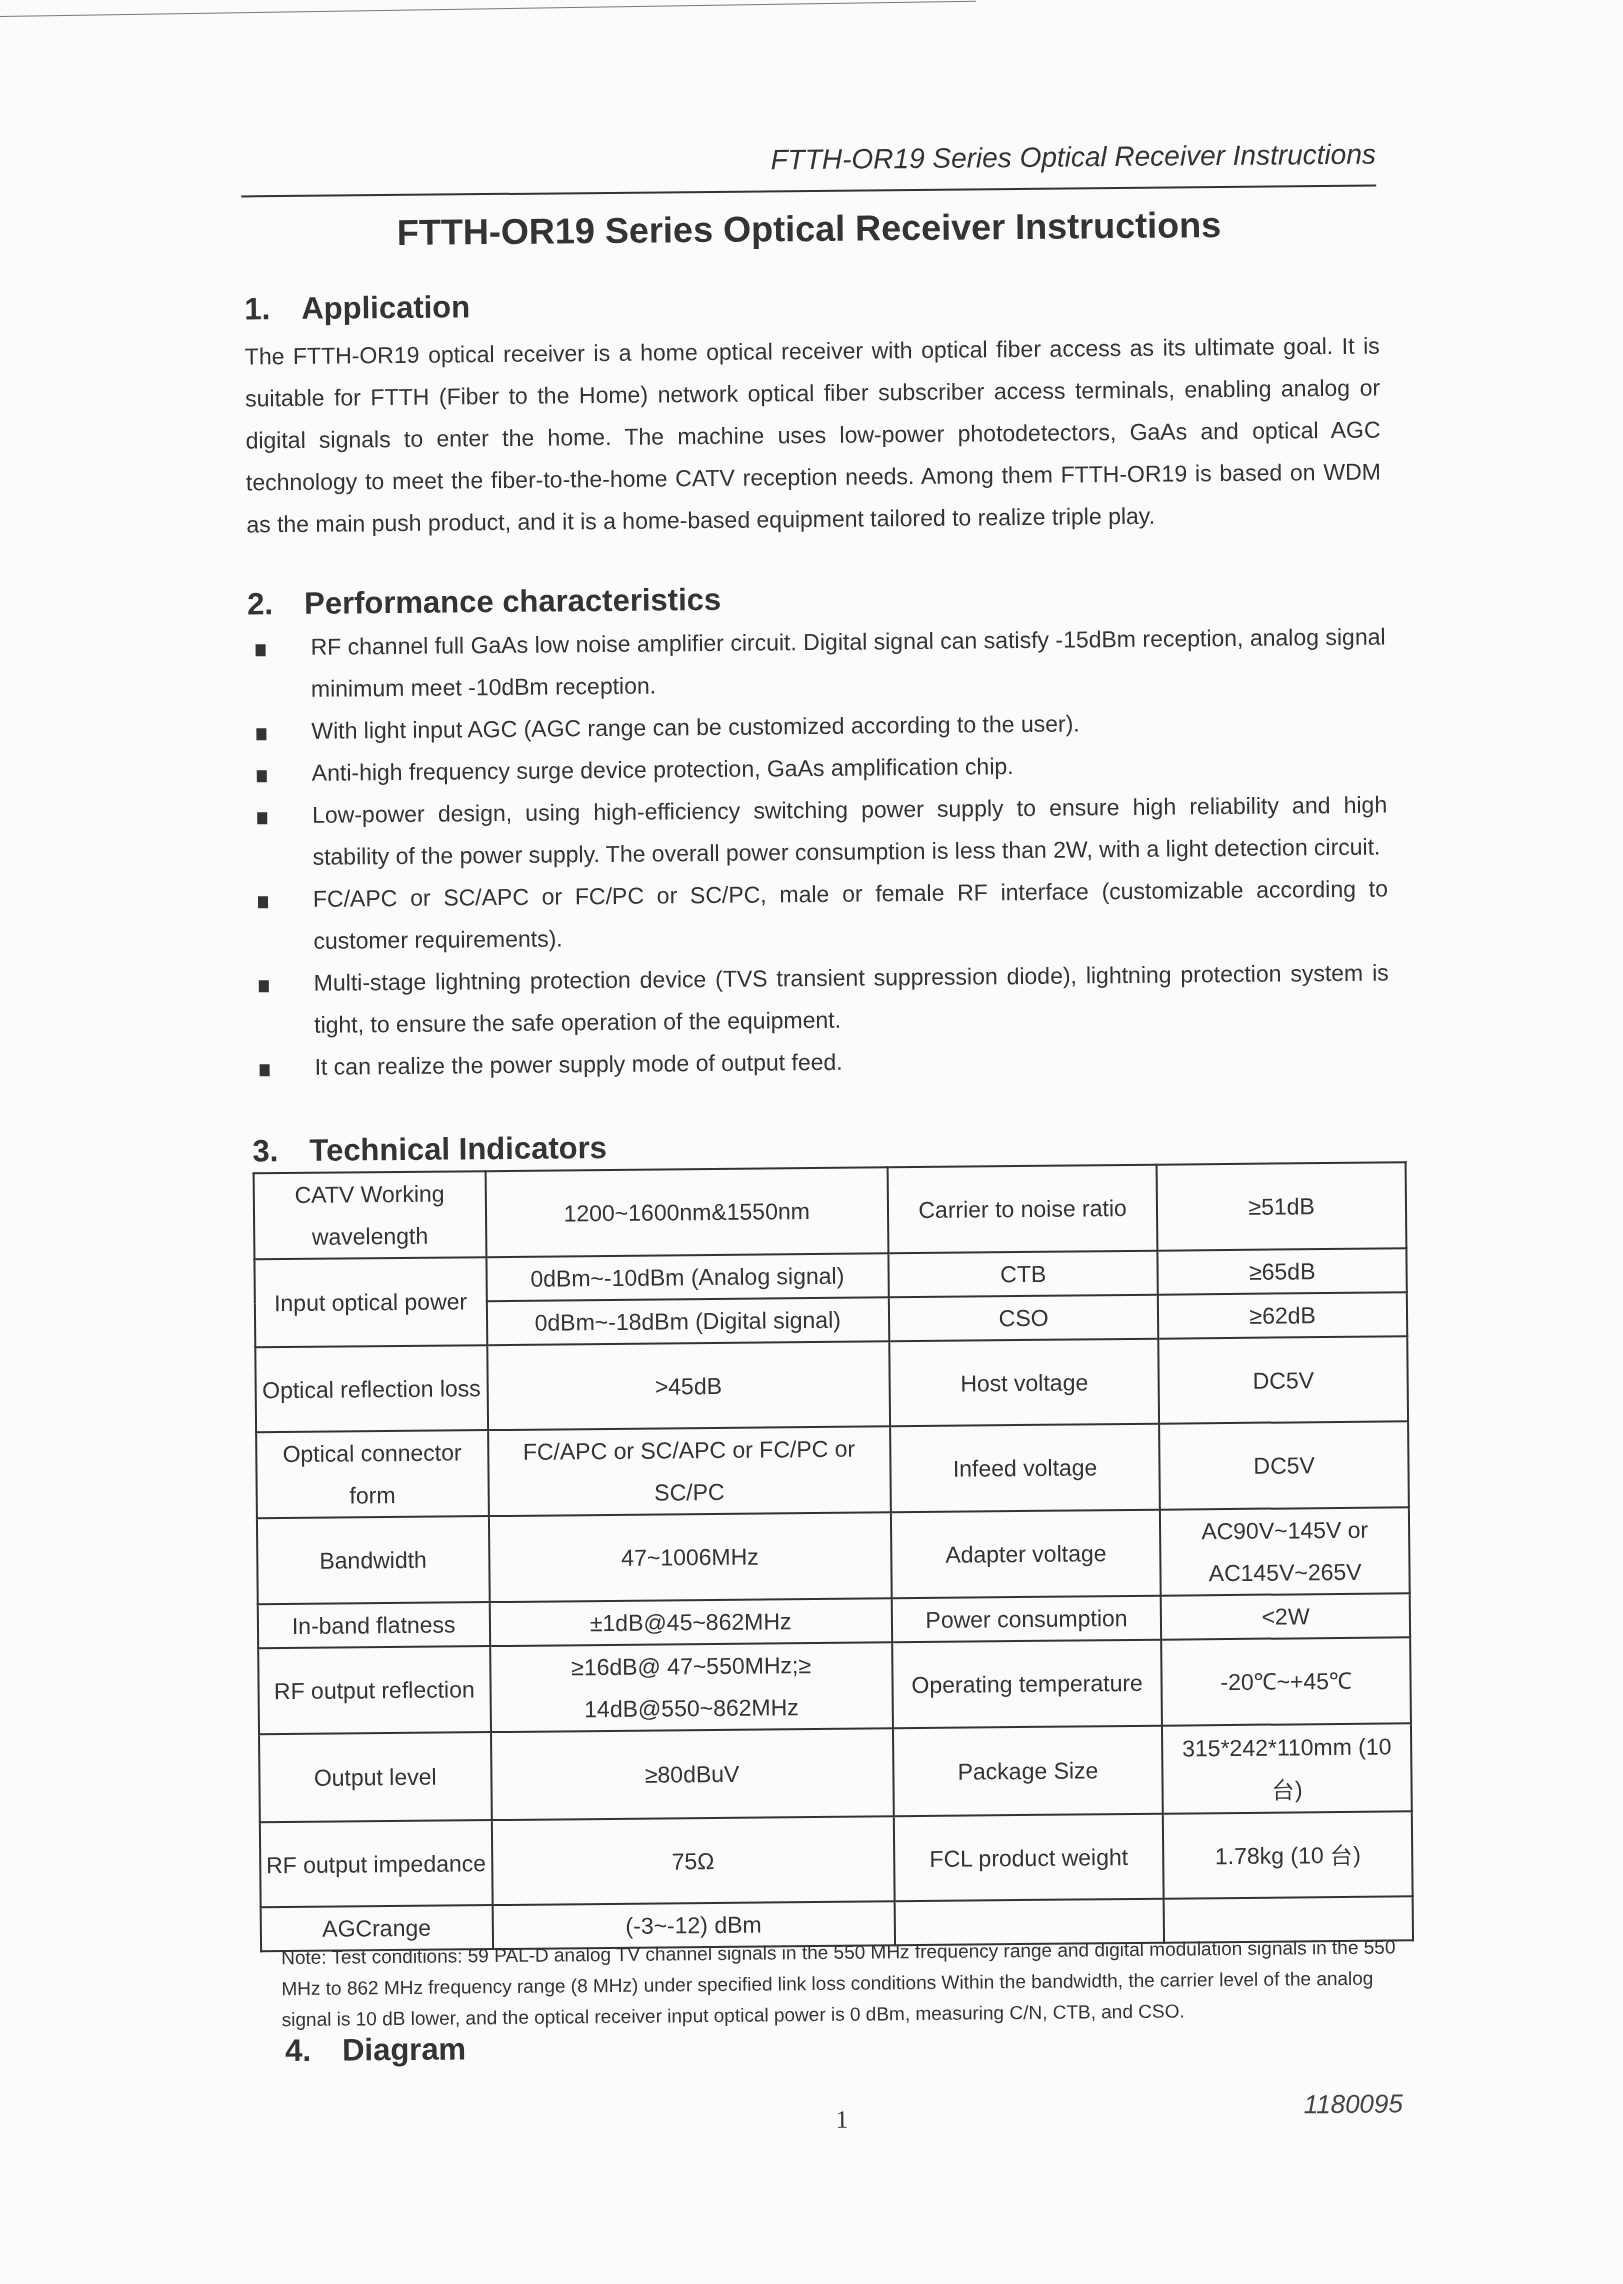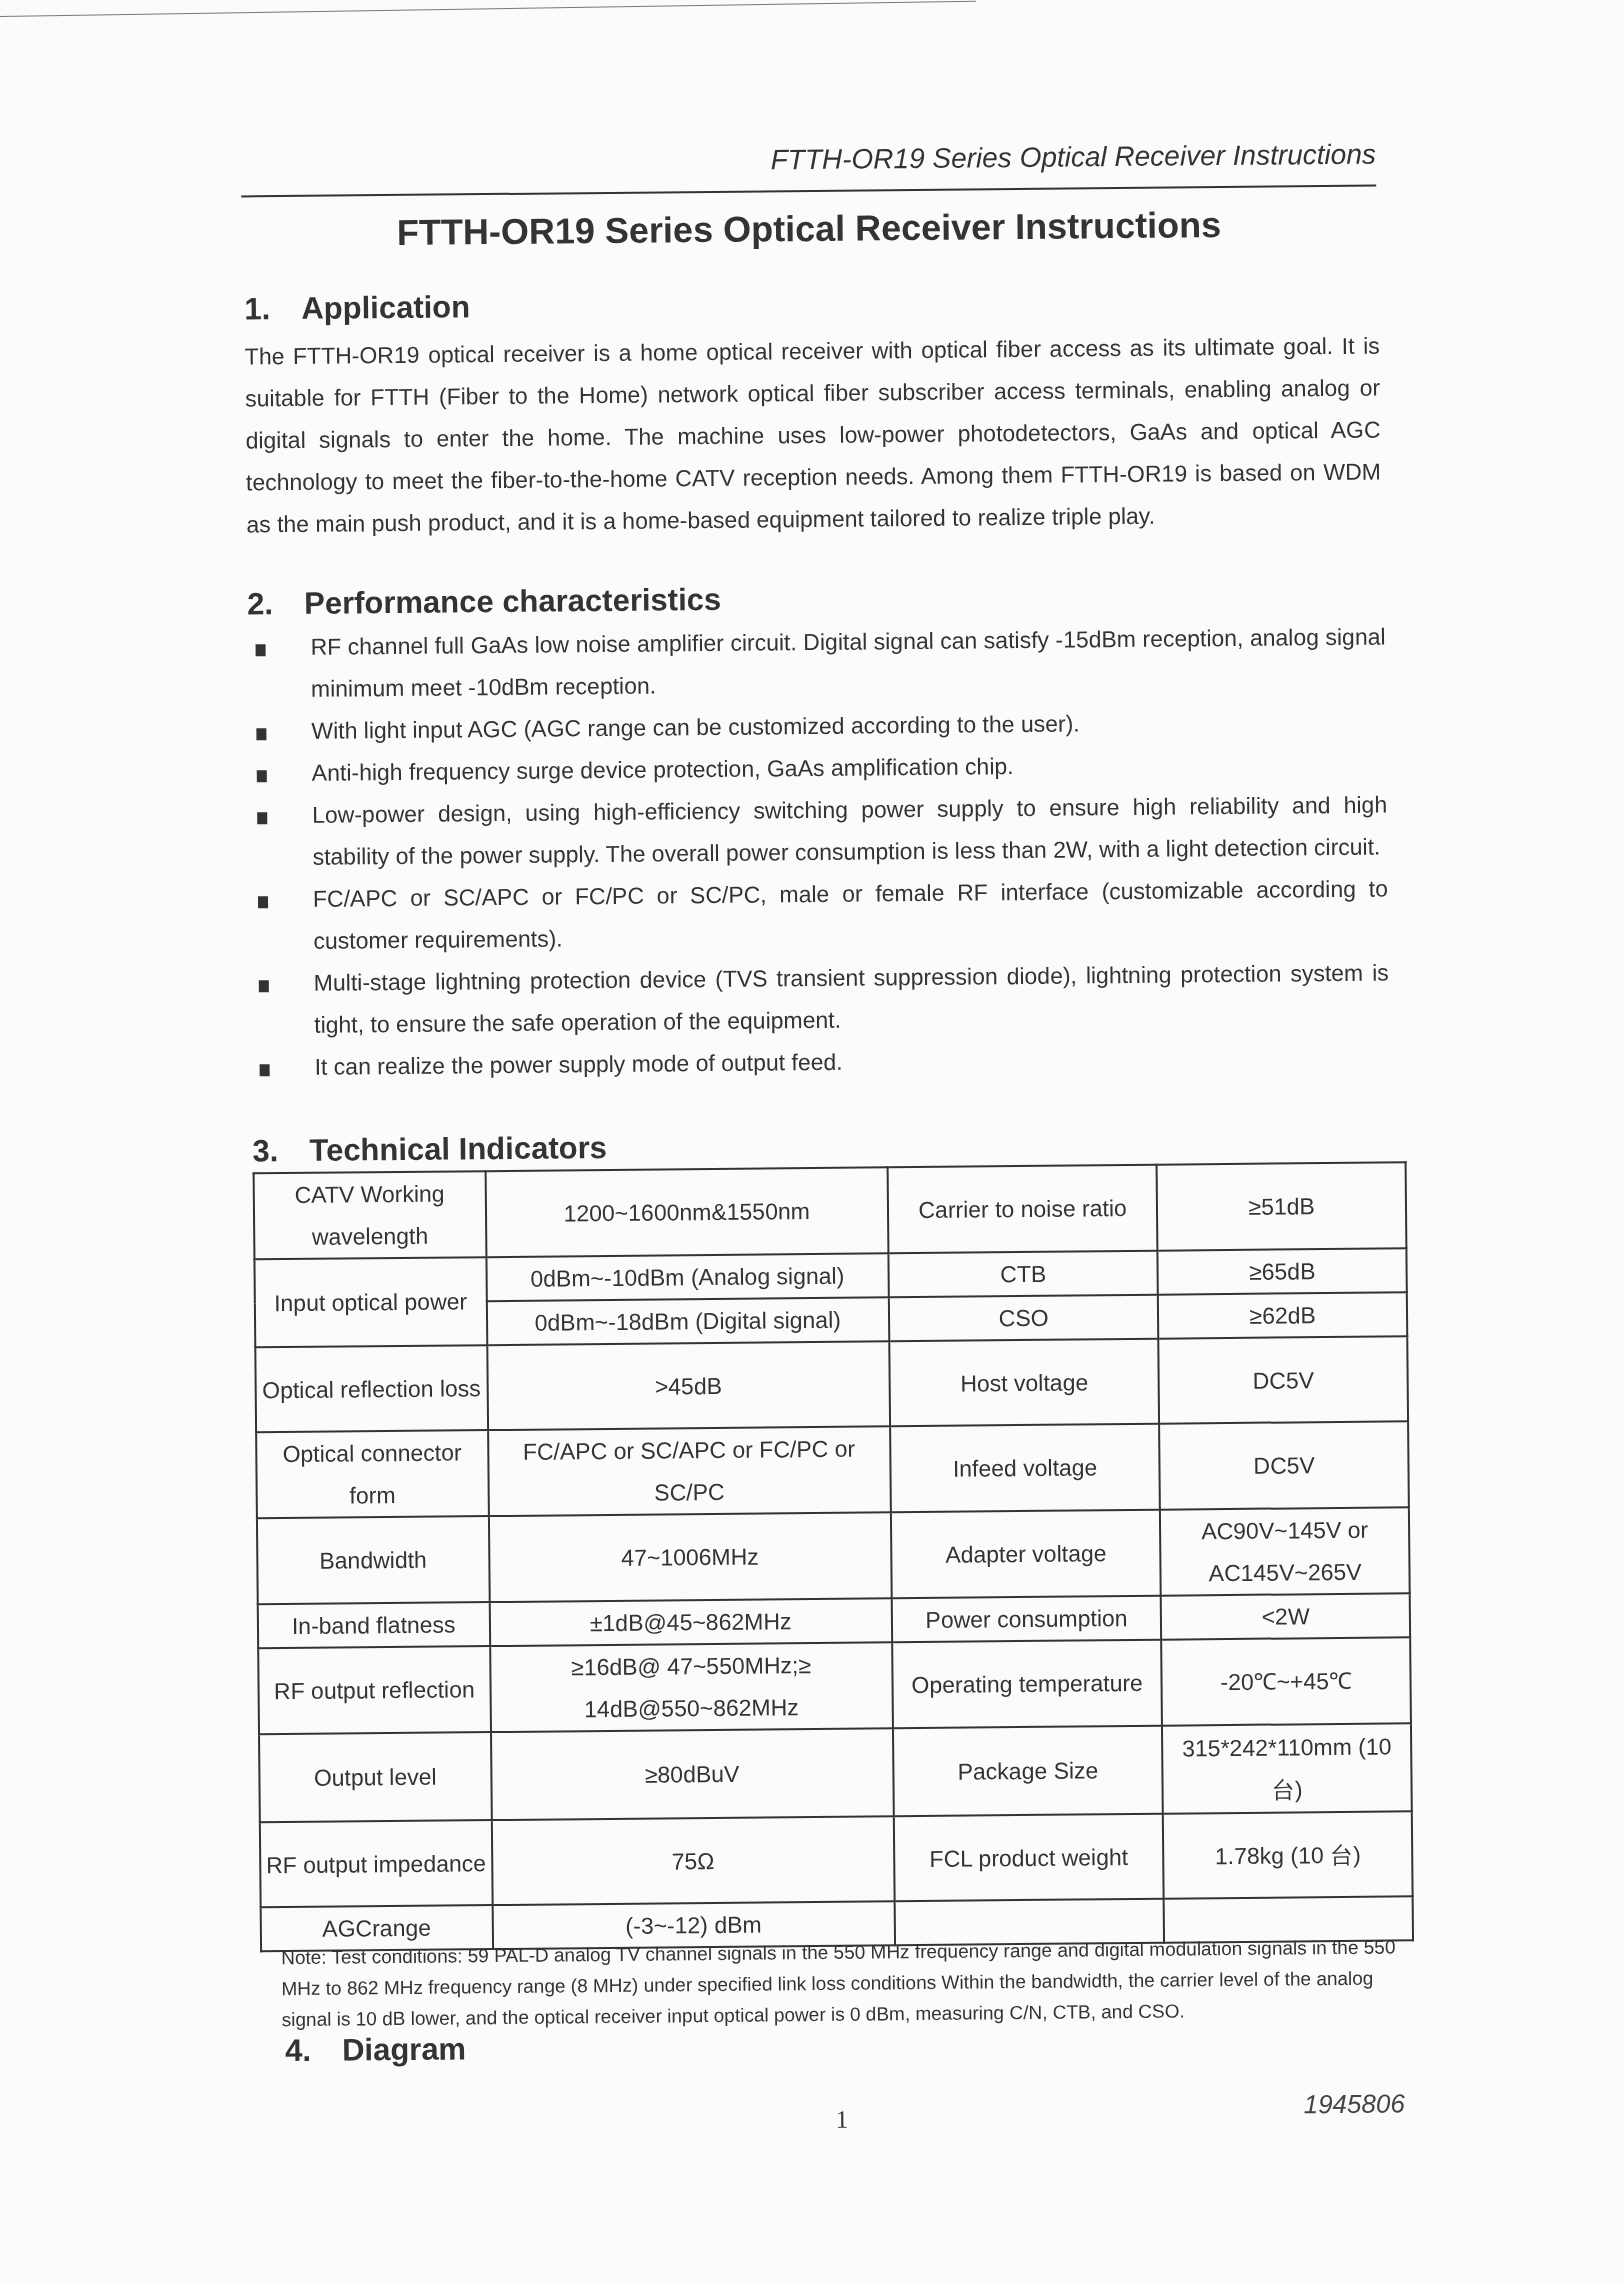--- a/index.html
+++ b/index.html
@@ -176,15 +176,15 @@
   </tbody>
     </table>
 
   <div class="note">Note: Test conditions: 59 PAL-D analog TV channel signals in the 550 MHz frequency range and digital modulation signals in the 550 MHz to 862 MHz frequency range (8 MHz) under specified link loss conditions Within the bandwidth, the carrier level of the analog signal is 10 dB lower, and the optical receiver input optical power is 0 dBm, measuring C/N, CTB, and CSO.</div>
 
   <div class="section-heading" style="top:2028px; left:276px;">
     <span class="num">4.</span><span>Diagram</span>
   </div>
 
   <div class="page-number">1</div>
-  <div class="doc-code">1945806</div>
+  <div class="doc-code">1180095</div>
 </div>
 
 
 </body></html>

